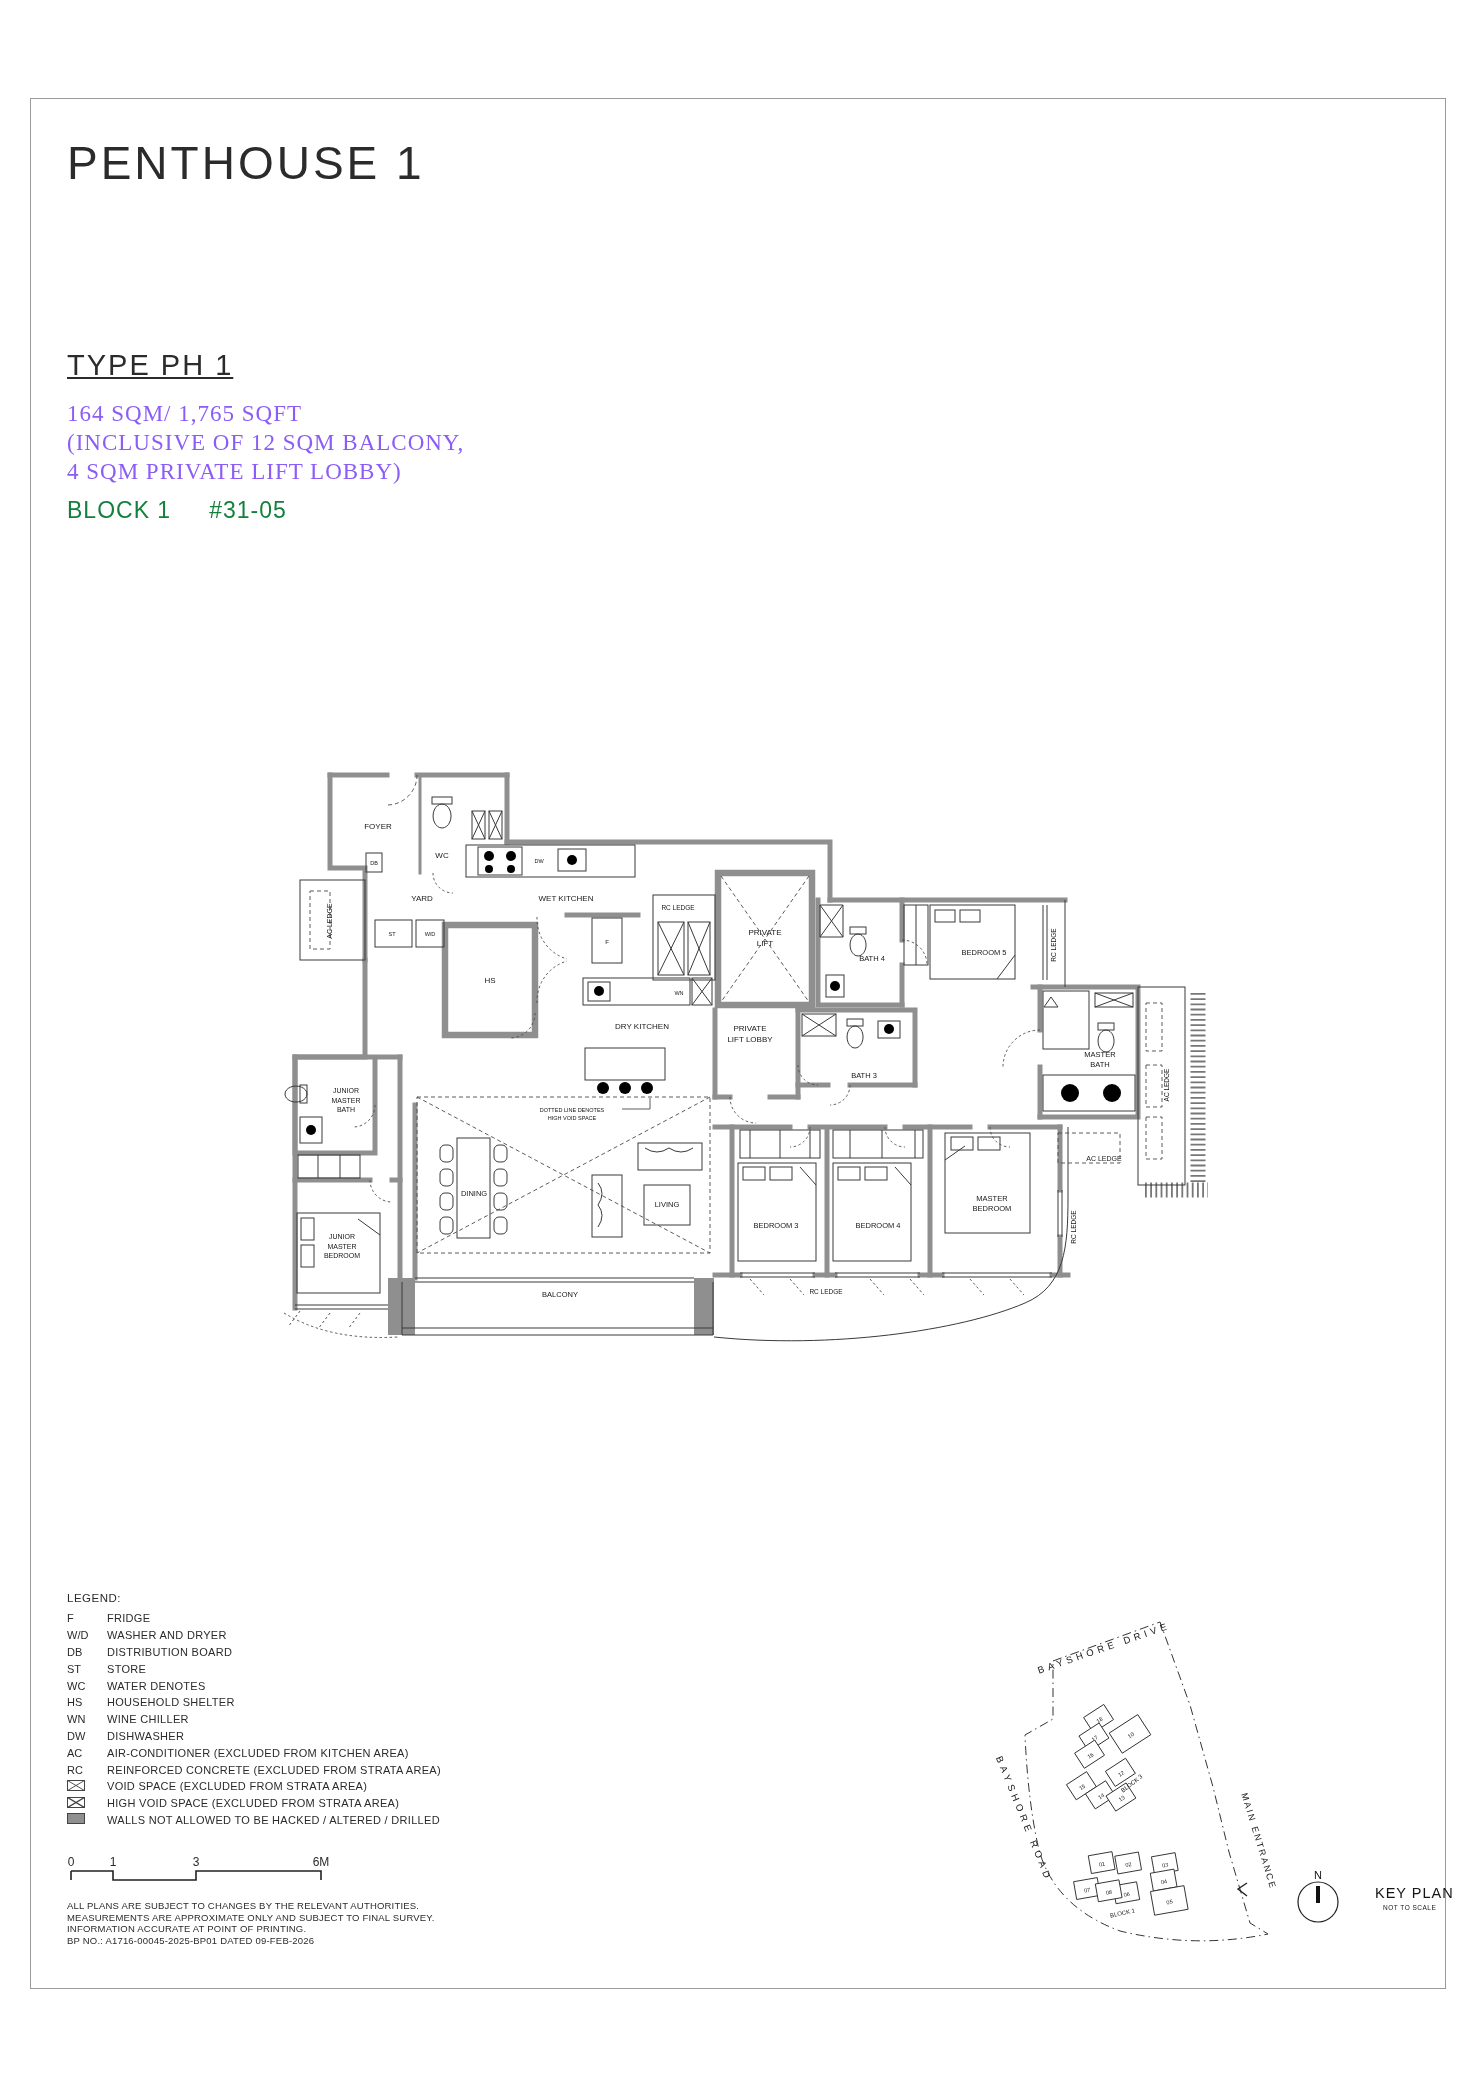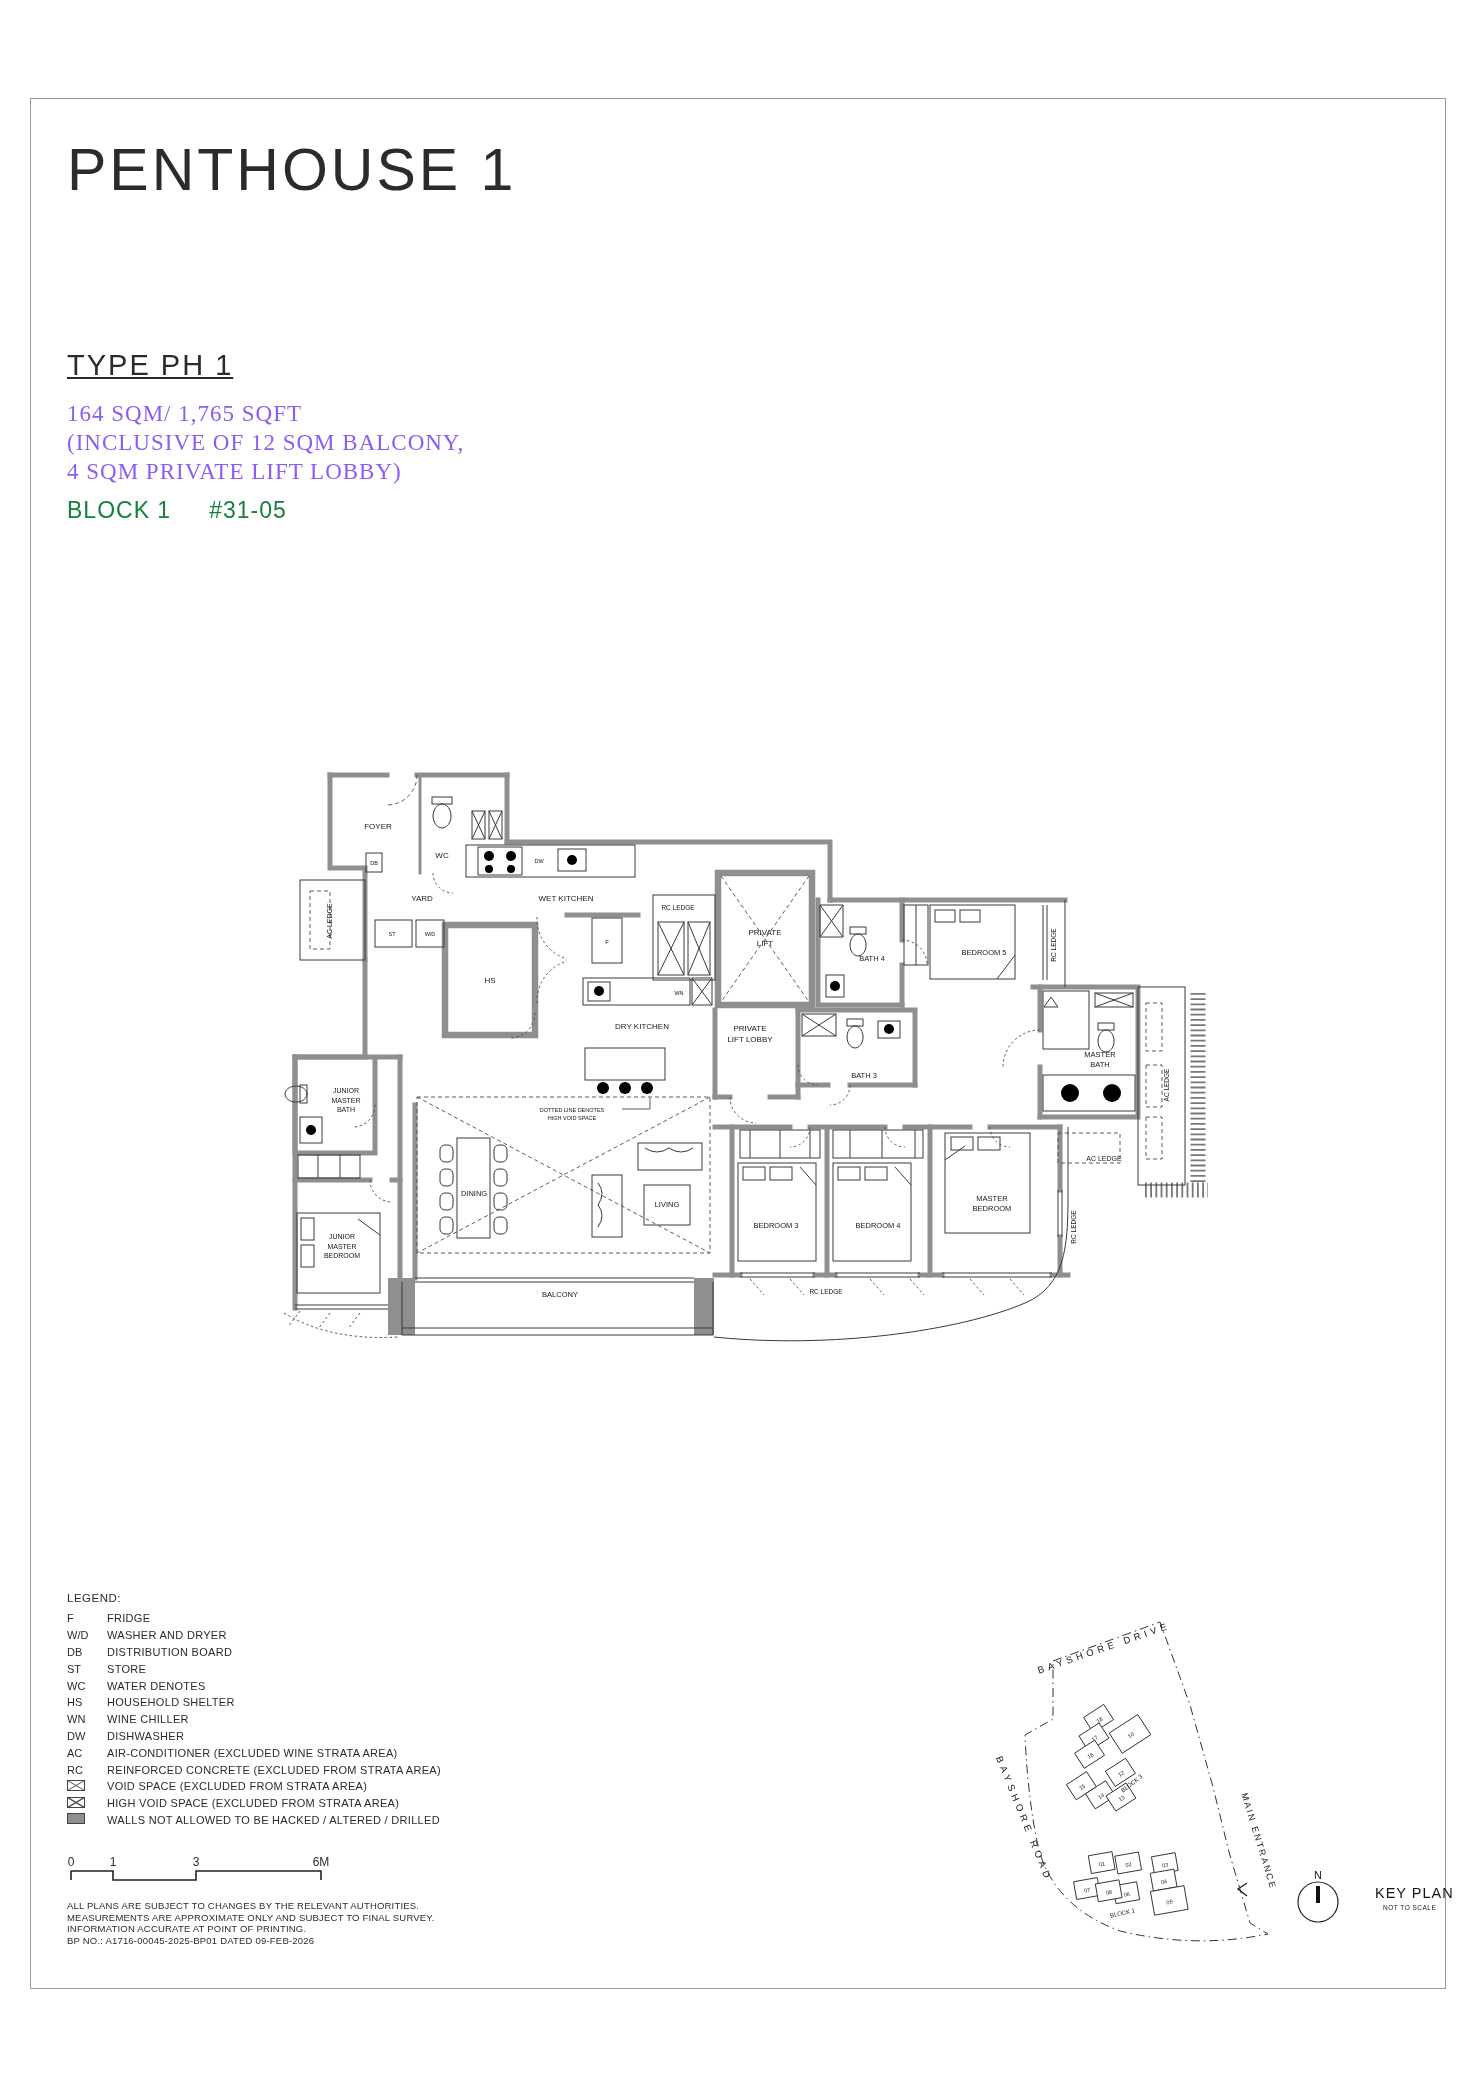--- a/index.html
+++ b/index.html
@@ -1,20 +1,20 @@
 <!DOCTYPE html>
 <html><head>
 <meta charset="utf-8">
 <style>
   html,body{margin:0;padding:0;background:#fff;}
   .page{position:relative;width:1478px;height:2086px;background:#ffffff;
         font-family:"Liberation Sans",sans-serif;color:#2d2d2d;overflow:hidden;}
   .frame{position:absolute;left:30px;top:98px;width:1414px;height:1889px;
          border:1px solid #9a9a9a;background:#fff;}
-  .title{position:absolute;left:67px;top:136px;font-size:59px;letter-spacing:3px;
+  .title{position:absolute;left:67px;top:136px;font-size:46px;letter-spacing:3px;
          color:#2b2b2b;font-weight:400;}
   .type-label{position:absolute;left:67px;top:349px;font-size:29px;letter-spacing:2px;color:#2b2b2b;text-decoration:underline;}
   .area-block{position:absolute;left:67px;top:399px;font-size:23px;line-height:29px;
               letter-spacing:1px;color:#8b5cf6;font-family:Liberation Serif, serif;}
   .block-row{position:absolute;left:67px;top:497px;font-size:23px;letter-spacing:1px;color:#15803d;}
   .block-row .unitno{margin-left:38px;}
   .plan-wrap{position:absolute;left:270px;top:765px;width:950px;height:590px;}
   svg text{font-family:"Liberation Sans",sans-serif;fill:#161616;}
   .walls path{stroke:#8f8f8f;stroke-width:5;fill:none;stroke-linecap:square;}
   .walls .w6{stroke-width:6.5;}
@@ -378,21 +378,21 @@
         <div class="lg-row">
           <span class="lg-key">WN</span>
           <span class="lg-text">WINE CHILLER</span>
         </div>
         <div class="lg-row">
           <span class="lg-key">DW</span>
           <span class="lg-text">DISHWASHER</span>
         </div>
         <div class="lg-row">
           <span class="lg-key">AC</span>
-          <span class="lg-text">AIR-CONDITIONER (EXCLUDED WINE STRATA AREA)</span>
+          <span class="lg-text">AIR-CONDITIONER (EXCLUDED FROM KITCHEN AREA)</span>
         </div>
         <div class="lg-row">
           <span class="lg-key">RC</span>
           <span class="lg-text">REINFORCED CONCRETE (EXCLUDED FROM STRATA AREA)</span>
         </div>
         <div class="lg-row">
           <span class="lg-key"><svg width="18" height="11">
               <rect x="0.5" y="0.5" width="17" height="10" stroke="#444" stroke-width="1" fill="#fff"></rect>
               <path d="M0.5,0.5 L17.5,10.5 M17.5,0.5 L0.5,10.5" stroke="#444" stroke-width="0.9"></path>
             </svg></span>

